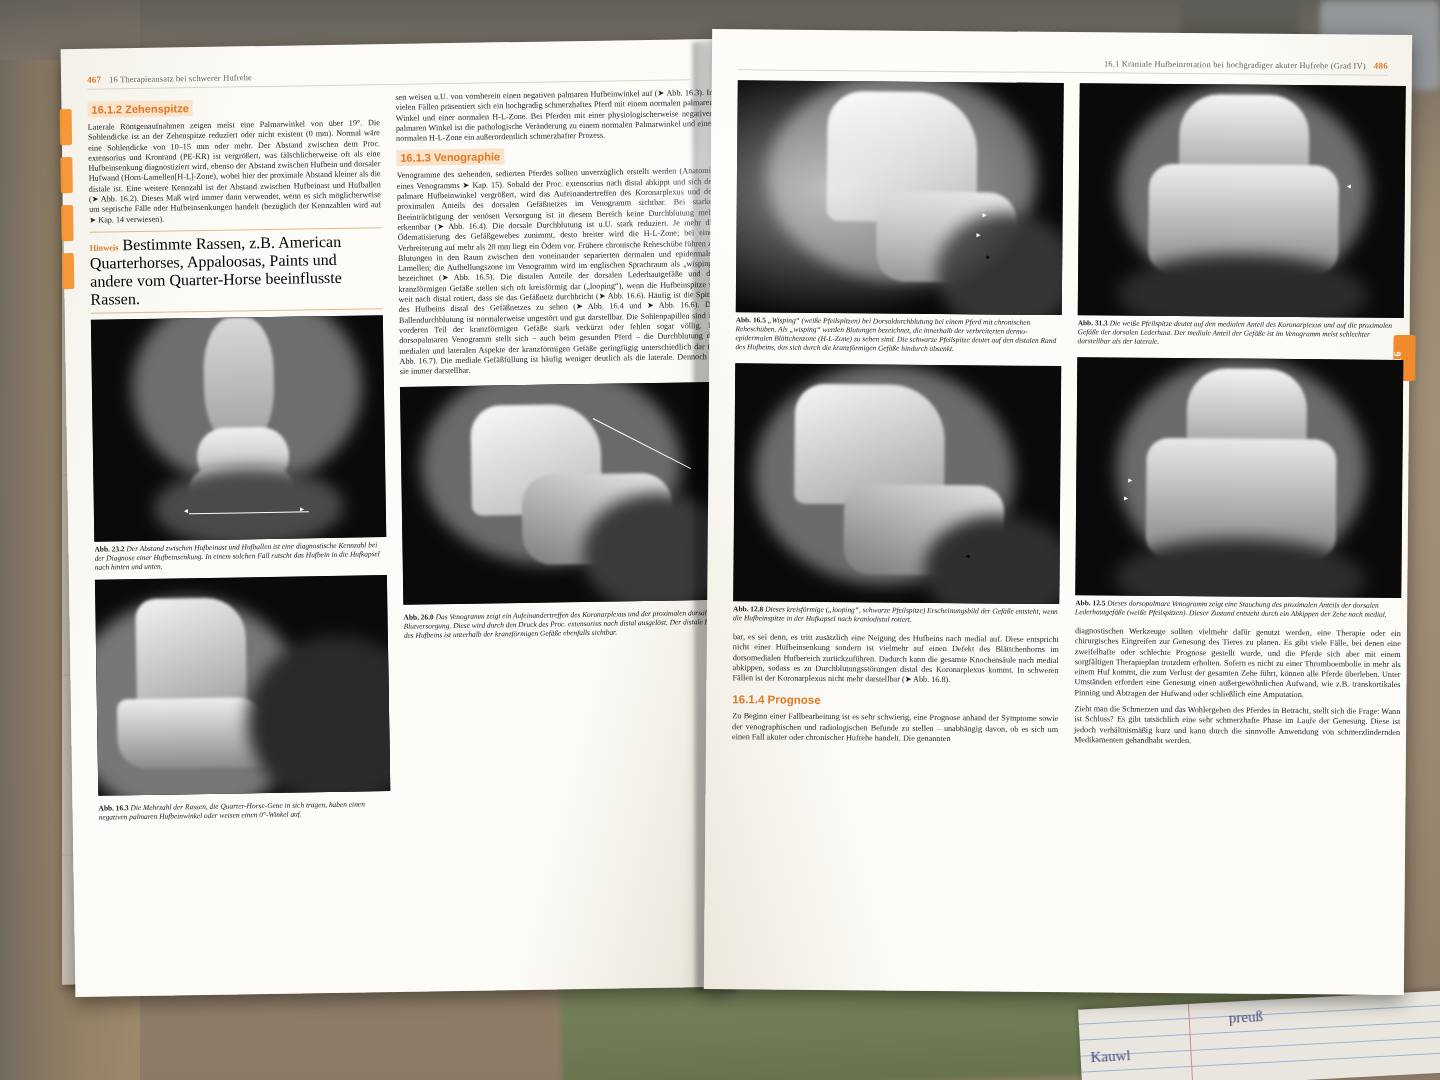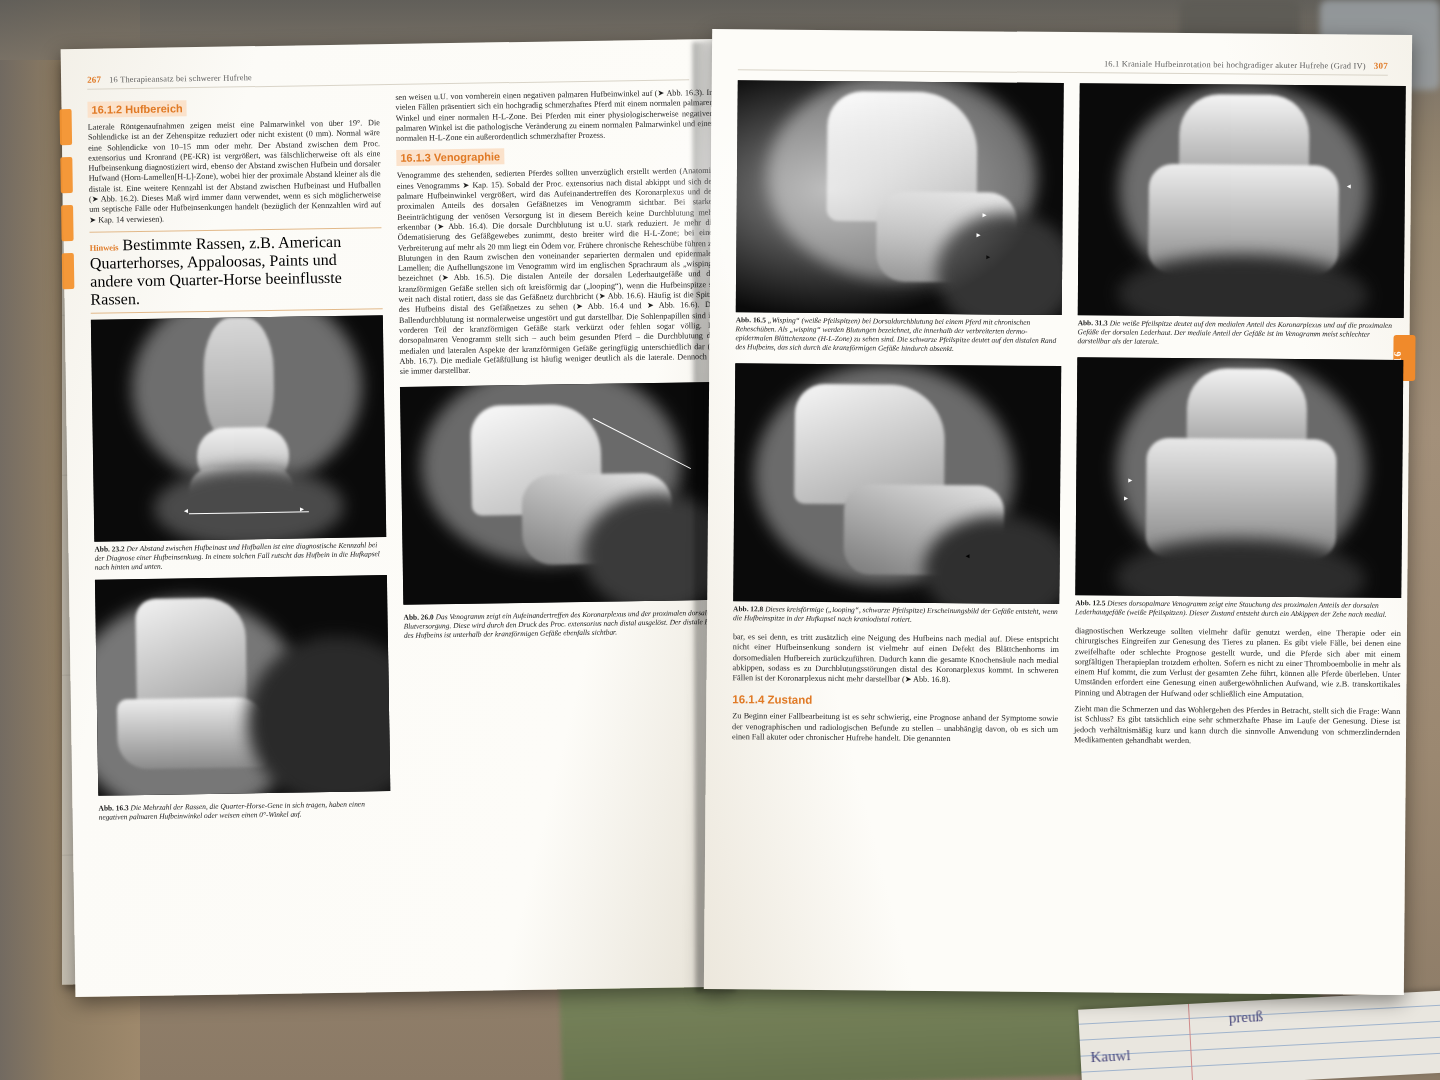--- a/index.html
+++ b/index.html
@@ -136,32 +136,32 @@
 
     <div class="page page-left">
       <div class="sidebars">
         <div></div>
           <div></div>
           <div></div>
           <div></div>
       </div>
       <div class="pg-inner">
         <div class="runhead">
-          <span class="folio">267</span>
+          <span class="folio">467</span>
           <span class="rh-text">16 Therapieansatz bei schwerer Hufrehe</span>
         </div>
         <div class="rule"></div>
 
         <div class="cols">
 
           <div class="col">
             <h2 class="sec">
               <span class="secbar">
                 <span class="num">16.1.2</span>
-                <span>Hufbereich</span>
+                <span>Zehenspitze</span>
               </span>
             </h2>
             <p class="body">Laterale Röntgenaufnahmen zeigen meist eine Palmarwinkel von über 19°. Die Sohlendicke ist an der Zehenspitze reduziert oder nicht existent (0 mm). Normal wäre eine Sohlendicke von 10–15 mm oder mehr. Der Abstand zwischen dem Proc. extensorius und Kronrand (PE-KR) ist vergrößert, was fälschlicherweise oft als eine Hufbeinsenkung diagnostiziert wird, ebenso der Abstand zwischen Hufbein und dorsaler Hufwand (Horn-Lamellen[H-L]-Zone), wobei hier der proximale Abstand kleiner als die distale ist. Eine weitere Kennzahl ist der Abstand zwischen Hufbeinast und Hufballen (➤ Abb. 16.2). Dieses Maß wird immer dann verwendet, wenn es sich möglicherweise um septische Fälle oder Hufbeinsenkungen handelt (bezüglich der Kennzahlen wird auf ➤ Kap. 14 verwiesen).</p>
 
             <div class="hinweis">
               <b>Hinweis</b>
               <span class="body" style="display:inline">Bestimmte Rassen, z.B. American Quarterhorses, Appaloosas, Paints und andere vom Quarter-Horse beeinflusste Rassen.</span>
             </div>
 
             <figure>
@@ -232,21 +232,21 @@
 
     <div class="gutter"></div>
 
     <div class="page page-right">
       <div class="tab" style="right:-6px;top:300px;">
         <span class="tab-num" style="left:-2px;top:16px;">16</span>
       </div>
       <div class="pg-inner">
         <div class="runhead right">
           <span class="rh-text">16.1 Kraniale Hufbeinrotation bei hochgradiger akuter Hufrehe (Grad IV)</span>
-          <span class="folio">307</span>
+          <span class="folio">486</span>
         </div>
         <div class="rule"></div>
 
         <div class="rcols">
 
           <div class="rcol">
             <figure style="margin-top:2px;">
               <div class="photo" style="width:326px;height:232px;">
                 <div class="xr">
                   <div class="soft" style="left:30px;top:-10px;width:270px;height:210px;background:#6f6f6f;"></div>
@@ -277,21 +277,21 @@
               <figcaption>
                 <b>Abb. 12.8</b>
                 <span>Dieses kreisförmige („looping“, schwarze Pfeilspitze) Erscheinungsbild der Gefäße entsteht, wenn die Hufbeinspitze in der Hufkapsel nach kraniodistal rotiert.</span>
               </figcaption>
             </figure>
 
             <p class="body" style="margin-top:10px">bar, es sei denn, es tritt zusätzlich eine Neigung des Hufbeins nach medial auf. Diese entspricht nicht einer Hufbeinsenkung sondern ist vielmehr auf einen Defekt des Blättchenhorns im dorsomedialen Hufbereich zurückzuführen. Dadurch kann die gesamte Knochensäule nach medial abkippen, sodass es zu Durchblutungsstörungen distal des Koronarplexus kommt. In schweren Fällen ist der Koronarplexus nicht mehr darstellbar (➤ Abb. 16.8).</p>
 
             <h2 class="sec2">
               <span>16.1.4</span>
-              <span>Zustand</span>
+              <span>Prognose</span>
             </h2>
             <p class="body">Zu Beginn einer Fallbearbeitung ist es sehr schwierig, eine Prognose anhand der Symptome sowie der venographischen und radiologischen Befunde zu stellen – unabhängig davon, ob es sich um einen Fall akuter oder chronischer Hufrehe handelt. Die genannten</p>
           </div>
 
           <div class="rcol">
             <figure style="margin-top:2px;">
               <div class="photo" style="width:326px;height:232px;">
                 <div class="xr">
                   <div class="soft" style="left:40px;top:0px;width:250px;height:210px;background:#6d6d6d;"></div>
                   <div class="bone" style="left:100px;top:10px;width:130px;height:80px;background:linear-gradient(180deg,#f4f4f4,#a8a8a8);border-radius:40px 40px 10px 10px;"></div>

